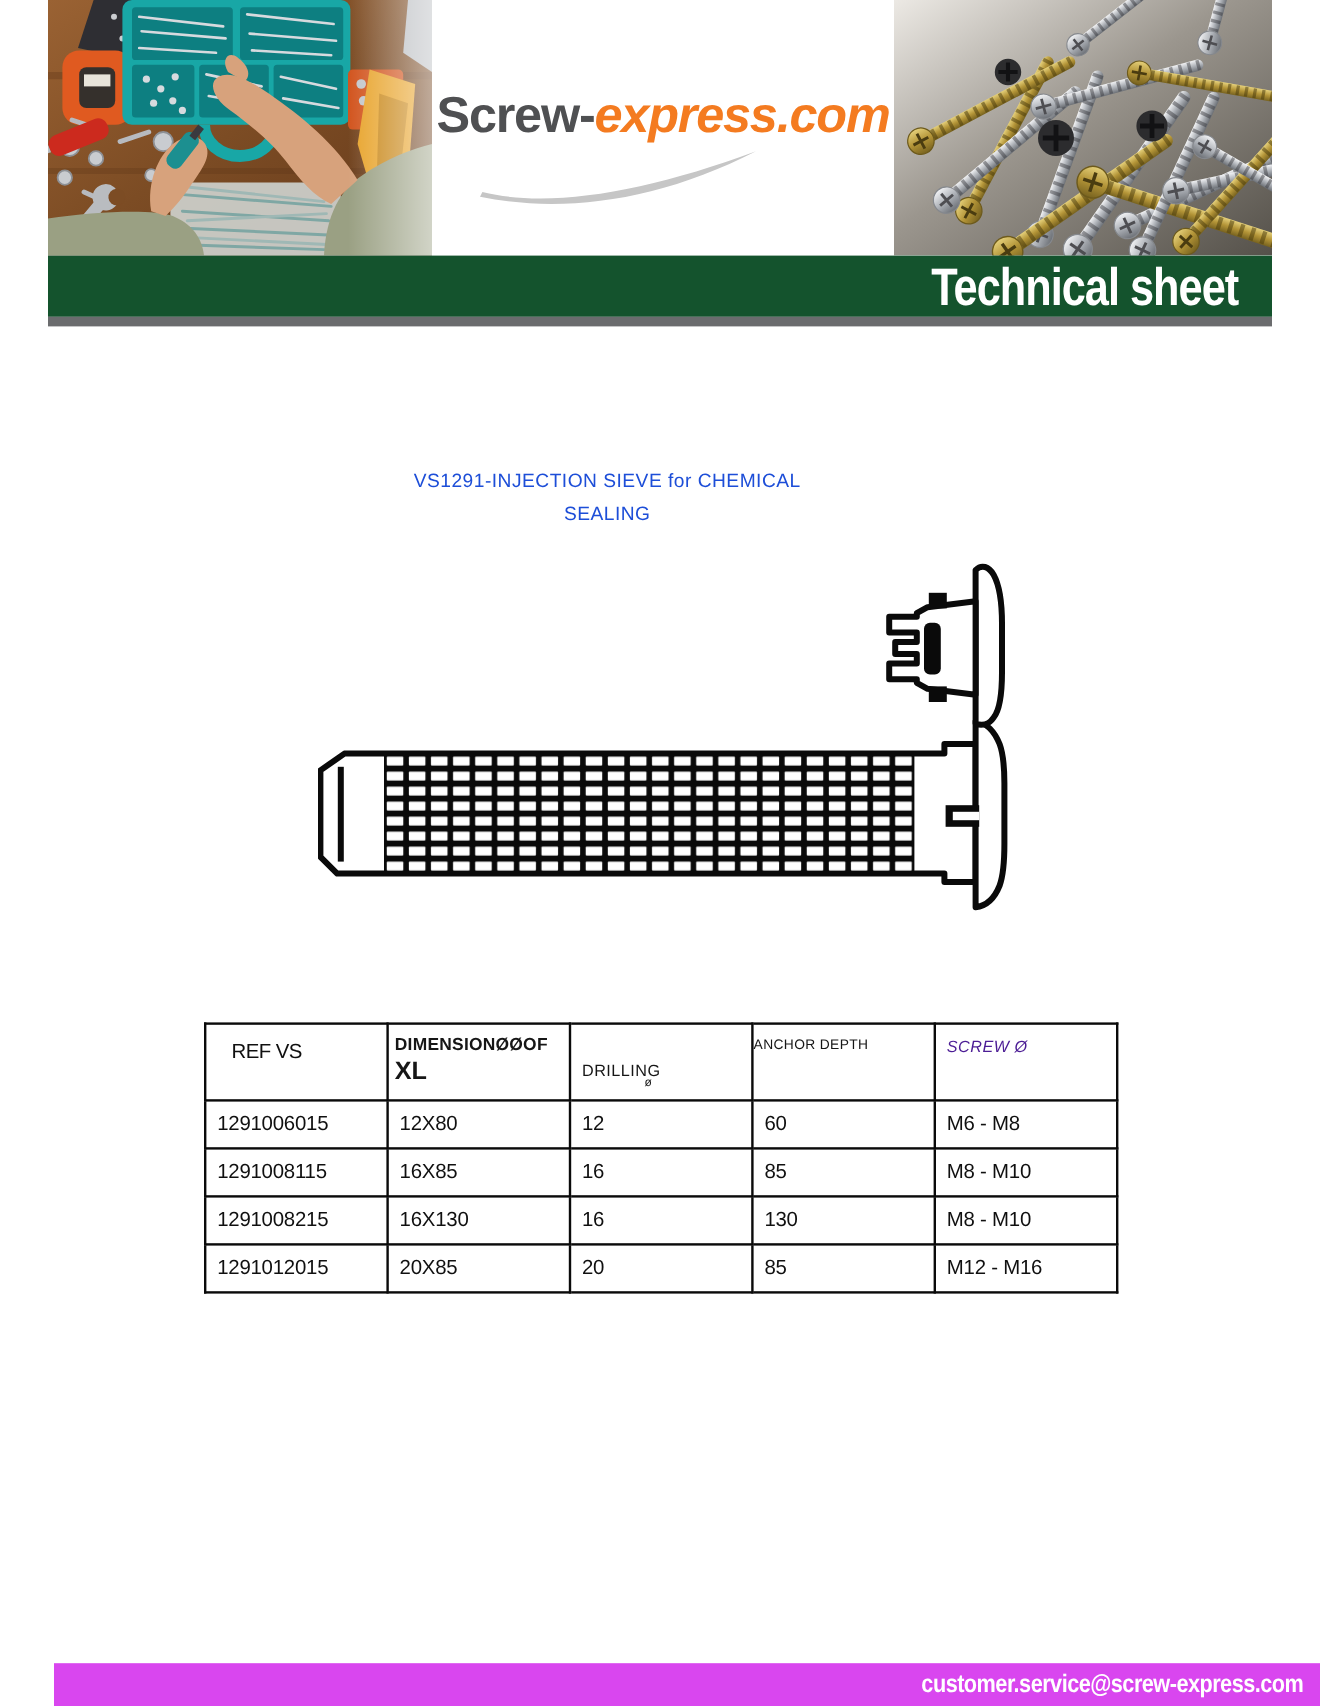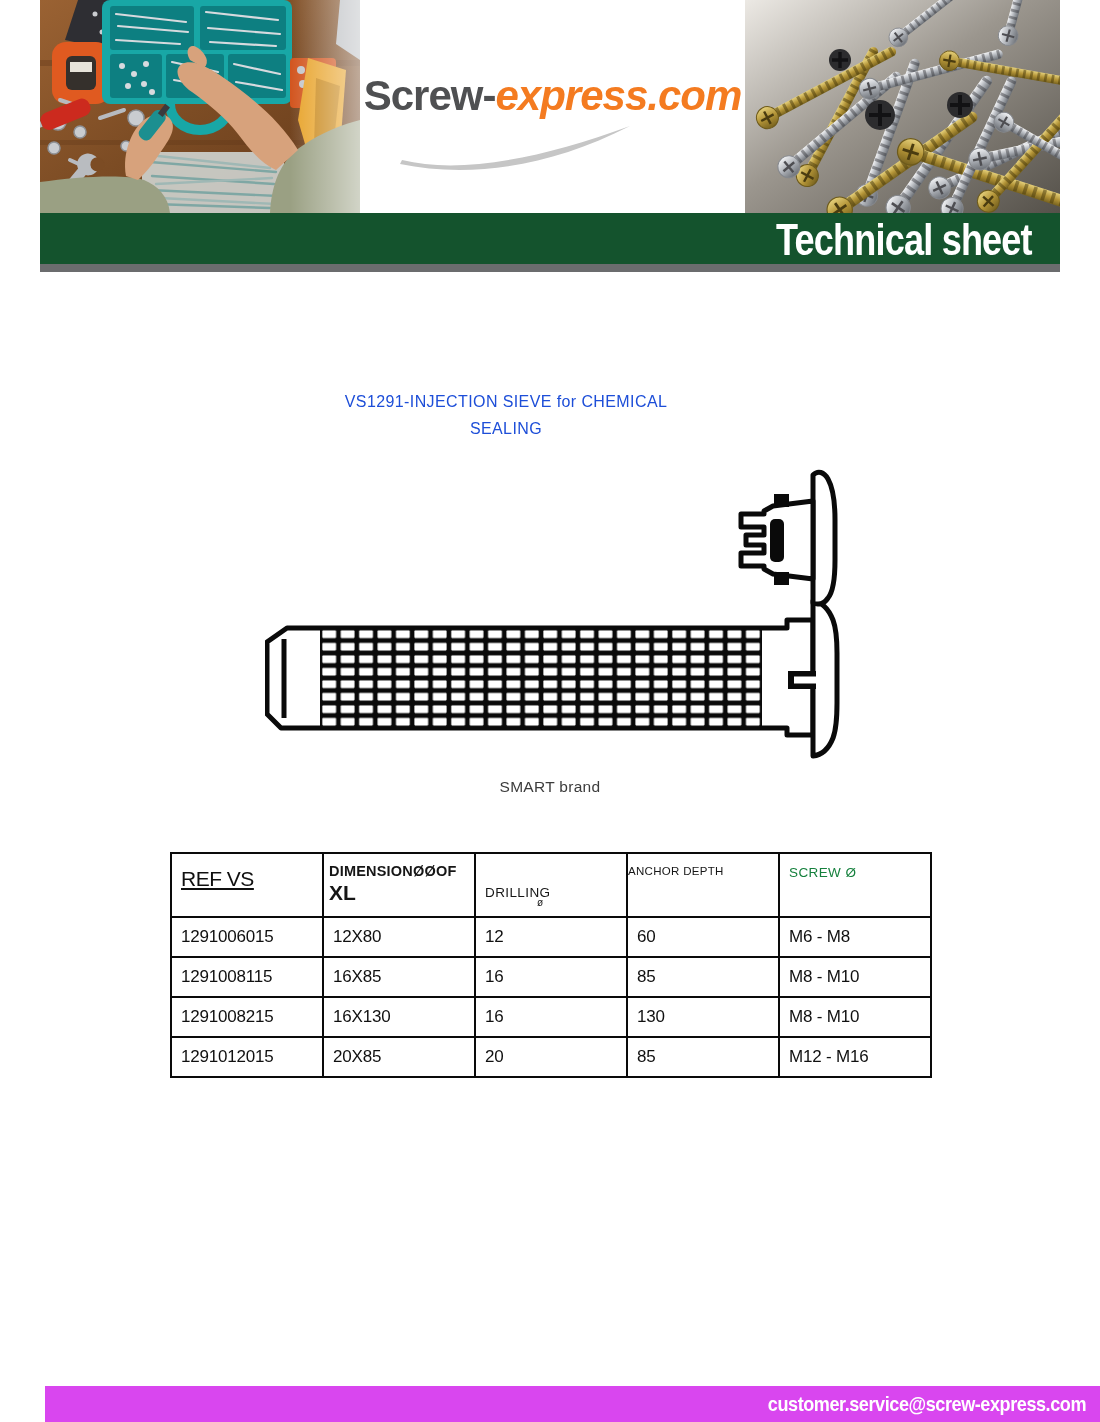--- a/index.html
+++ b/index.html
@@ -26,28 +26,28 @@
   
   .drawing { position:absolute; left:265px; top:468px; }
   .caption { position:absolute; left:0; top:778px; width:1100px; text-align:center; color:#3c3c3c; font-size:15.5px; letter-spacing:0.3px; }
 
   
   .spec-table { position:absolute; left:170px; top:852px; border-collapse:collapse; table-layout:fixed; width:762px; }
   .spec-table col { width:152px; }
   .spec-table th, .spec-table td { border:2.5px solid #0a0a0a; text-align:left; vertical-align:top; background:#fff; }
   .spec-table th { height:64px; font-weight:normal; }
   .spec-table td { height:40px; vertical-align:middle; font-size:17px; font-weight:normal; letter-spacing:-0.2px; padding-left:9px; color:#101010; }
-  .th-ref    { font-size:21px; font-weight:bold; letter-spacing:-0.5px; padding:13px 0 0 9px; color:#101010;text-decoration:underline; }
+  .th-ref    { font-size:17px; font-weight:bold; letter-spacing:-0.5px; padding:13px 0 0 21px; color:#101010; }
   .th-dim    { padding:9px 0 0 5px; color:#161616; }
   .th-dim .l1 { font-size:14.5px; font-weight:600; letter-spacing:0.2px; }
   .th-dim .l2 { font-size:21px; font-weight:bold; margin-top:2px; }
   .th-drill  { padding:31px 0 0 9px; font-size:13.5px; font-weight:600; letter-spacing:0.4px; color:#161616; }
   .drill-mark { display:block; font-size:10px; margin:-3px 0 0 52px; }
   .th-anchor { padding:11px 0 0 0; font-size:11.5px; font-weight:600; letter-spacing:0.3px; color:#161616; }
-  .th-screw  { padding:11px 0 0 9px; font-size:13.5px; font-weight:600; letter-spacing:0.4px; color:#15803d; }
+  .th-screw  { padding:11px 0 0 9px; font-size:13.5px; font-weight:600; letter-spacing:0.4px; color:#4c1d95;font-style:italic; }
 
   
   .footer-bar { position:absolute; left:45px; right:0; top:1386px; height:36px; background:#d946ef; text-align:right; }
   .footer-text { display:inline-block; margin:6px 14px 0 0; color:#fff; font-size:21px; font-weight:bold; letter-spacing:-0.5px; transform:scaleX(0.86); transform-origin:right center; }
 </style>
 </head>
 <body>
 
 <div class="page">
 
@@ -278,21 +278,20 @@
       <rect x="529" y="208.5" width="22" height="7" fill="#fff"></rect>
 
       <path d="M 548,7 C 553,2 559,4 563,11 C 568,20 570,32 570,52 L 570,92 C 570,112 568,124 563,130 C 559,136 553,137 548,135 Z" fill="#fff" stroke="#0a0a0a" stroke-width="5" stroke-linejoin="round"></path>
 
       <path d="M 548,33 L 508,38 L 499,43 L 499,46 L 476,46 L 476,59 L 499,59 L 499,67 L 481,67 L 481,77 L 499,77 L 499,85 L 476,85 L 476,98 L 499,98 L 499,101 L 508,106 L 548,111 Z" fill="#fff" stroke="#0a0a0a" stroke-width="5" stroke-linejoin="round"></path>
       <rect x="509" y="26" width="15" height="13" fill="#0a0a0a"></rect>
       <rect x="509" y="104" width="15" height="13" fill="#0a0a0a"></rect>
       <rect x="505" y="51" width="14" height="43" rx="5" fill="#0a0a0a"></rect>
     </svg>
   </div>
-  <div class="caption">SMART brand</div>
 
   <table class="spec-table">
     <colgroup>
         <col>
         <col>
         <col>
         <col>
         <col>
       </colgroup>
     <thead>

